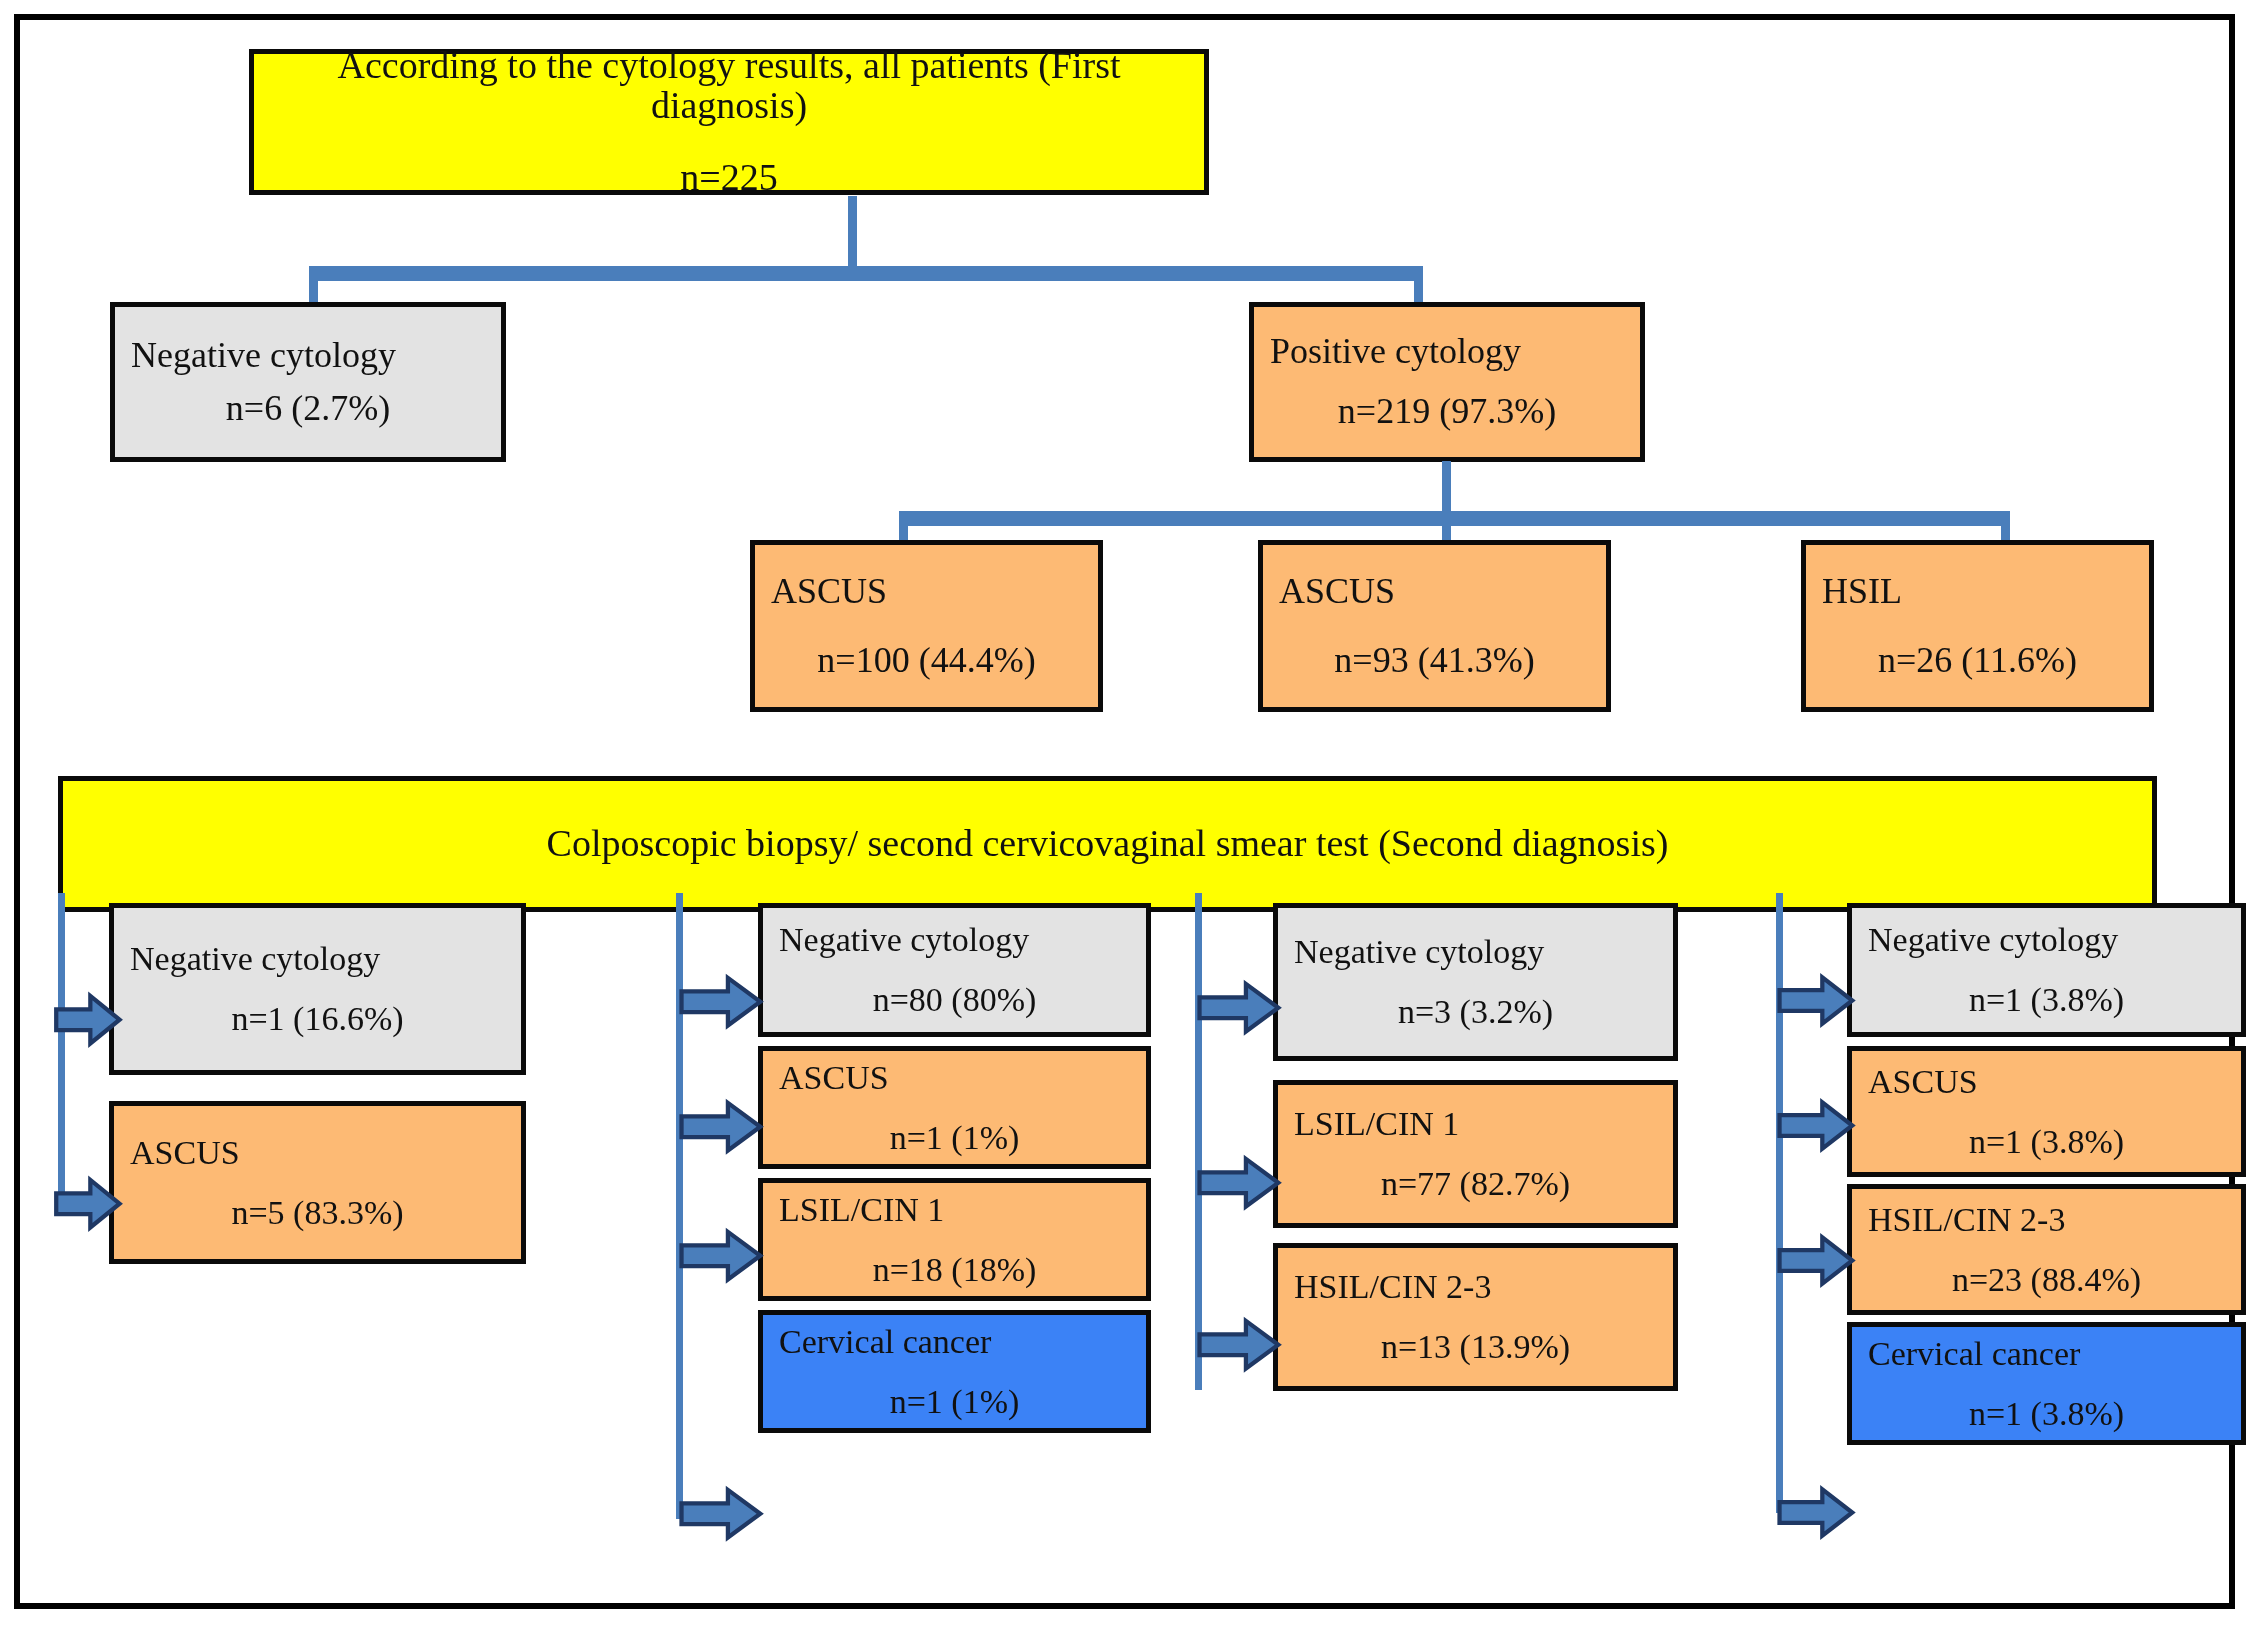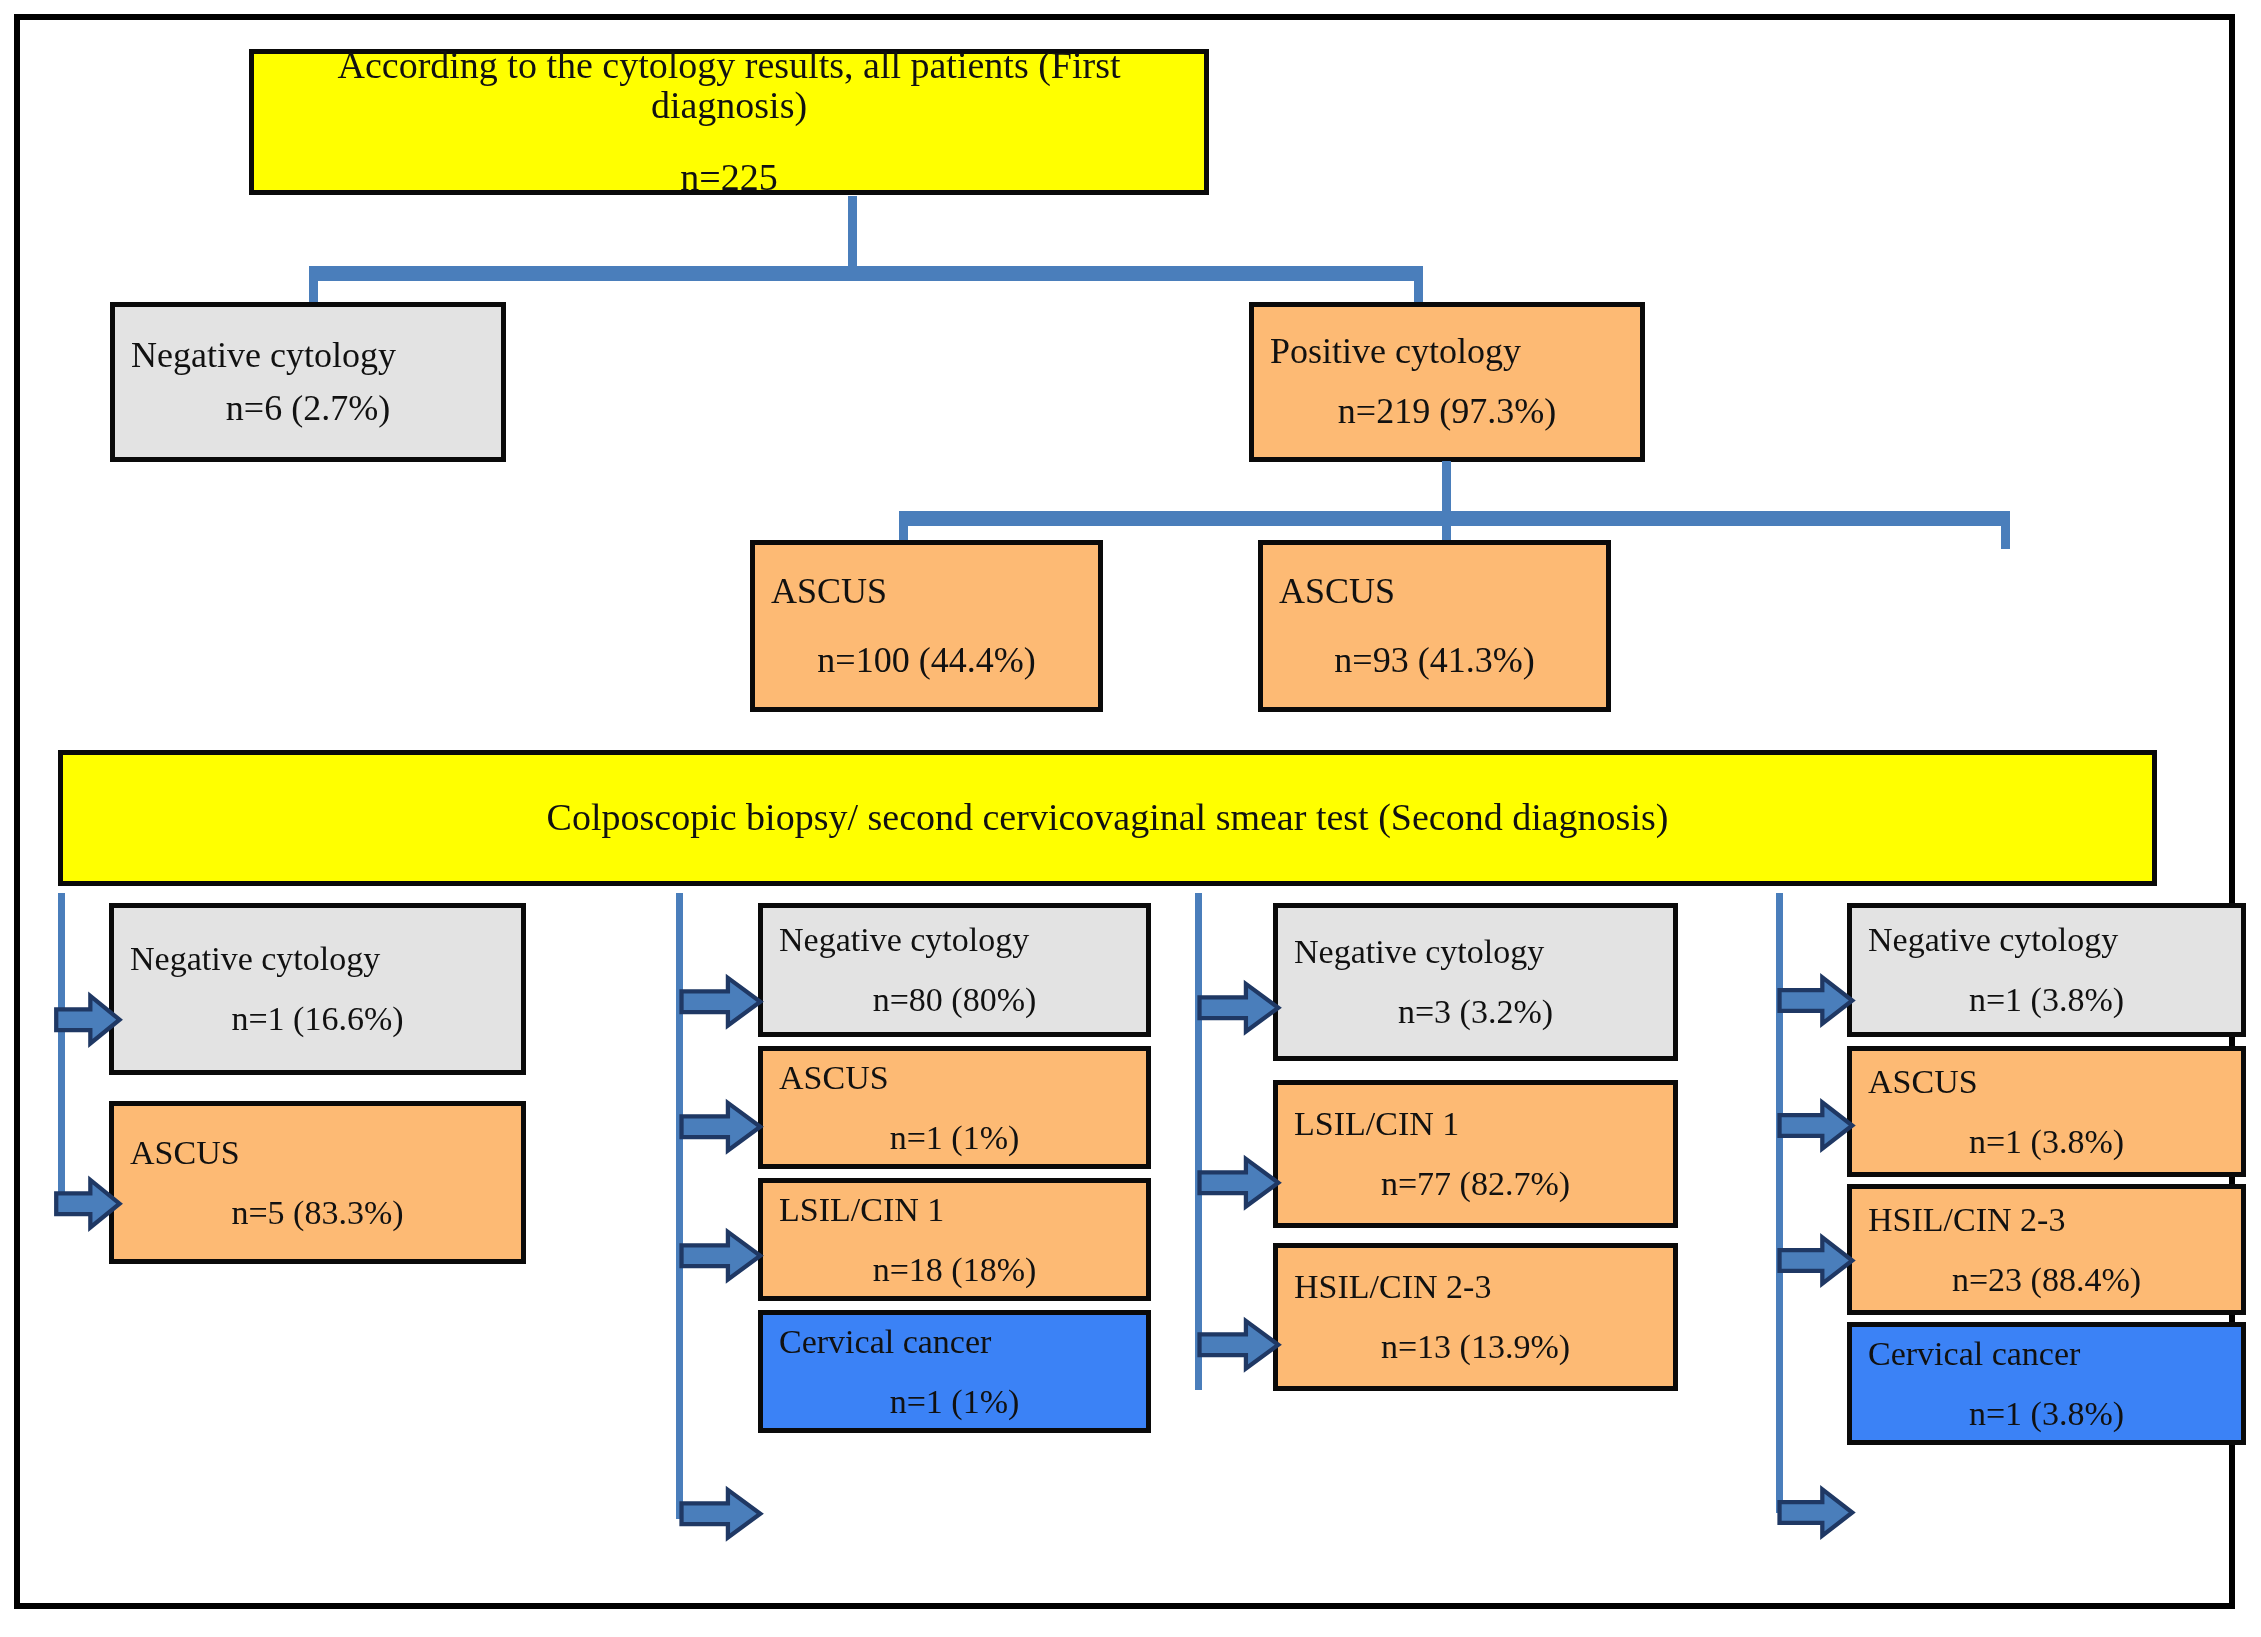--- a/index.html
+++ b/index.html
@@ -82,22 +82,26 @@
   <div class="box orange lvl3" style="left:750px;top:540px;width:353px;height:172px;">
     <span class="ln1">ASCUS</span>
     <span class="ln2" style="margin-top:31px;">n=100 (44.4%)</span>
   </div>
 
   <div class="box orange lvl3" style="left:1258px;top:540px;width:353px;height:172px;">
     <span class="ln1">ASCUS</span>
     <span class="ln2" style="margin-top:31px;">n=93 (41.3%)</span>
   </div>
 
-
-  <div class="box yellow banner" style="left:58px;top:750px;width:2099px;height:136px;">
+  <div class="box orange lvl3" style="left:1801px;top:540px;width:353px;height:172px;">
+    <span class="ln1">HSIL</span>
+    <span class="ln2" style="margin-top:31px;">n=26 (11.6%)</span>
+  </div>
+
+  <div class="box yellow banner" style="left:58px;top:776px;width:2099px;height:136px;">
     <span class="ln1">Colposcopic biopsy/ second cervicovaginal smear test (Second diagnosis)</span>
   </div>
 
   <div class="conn thinv" style="left:58px;top:893px;height:301px;width:6.7px;"></div>
 
   <div class="box gray leaf" style="left:109px;top:903px;width:417px;height:172px;">
     <span class="ln1">Negative cytology</span>
     <span class="ln2">n=1 (16.6%)</span>
   </div>
   <div class="box orange leaf" style="left:109px;top:1101px;width:417px;height:163px;">

